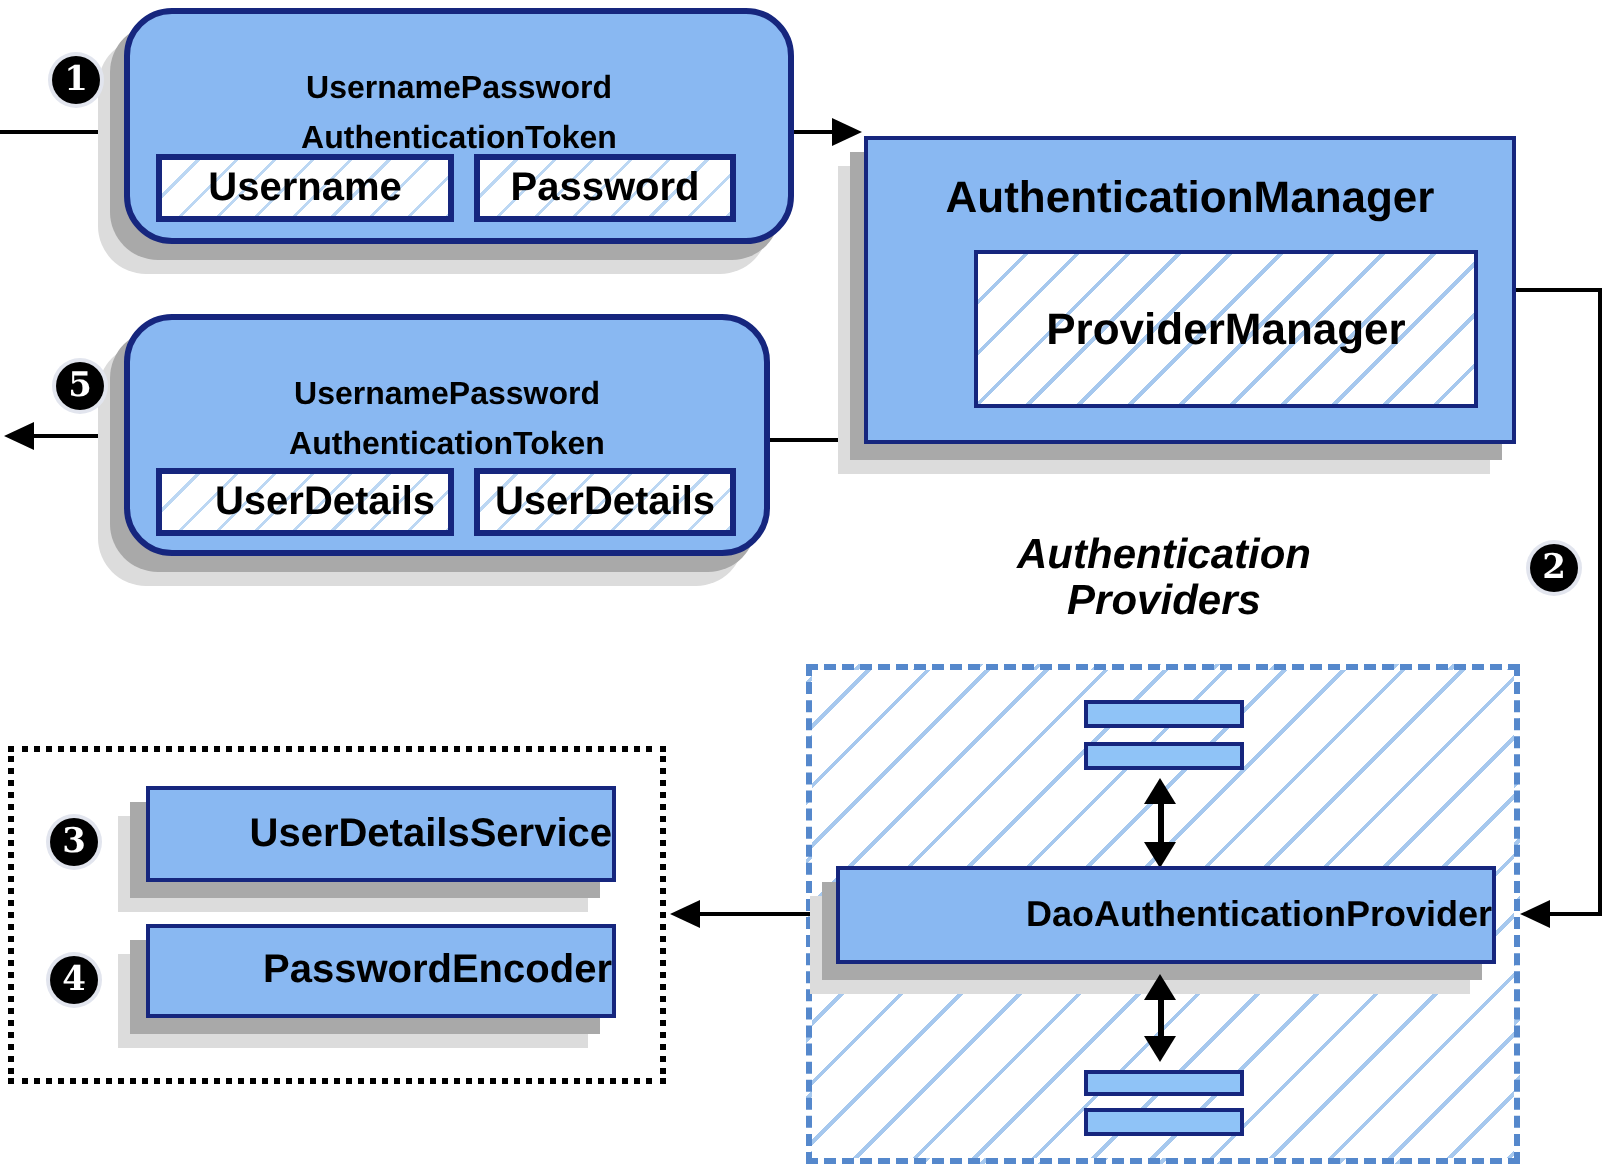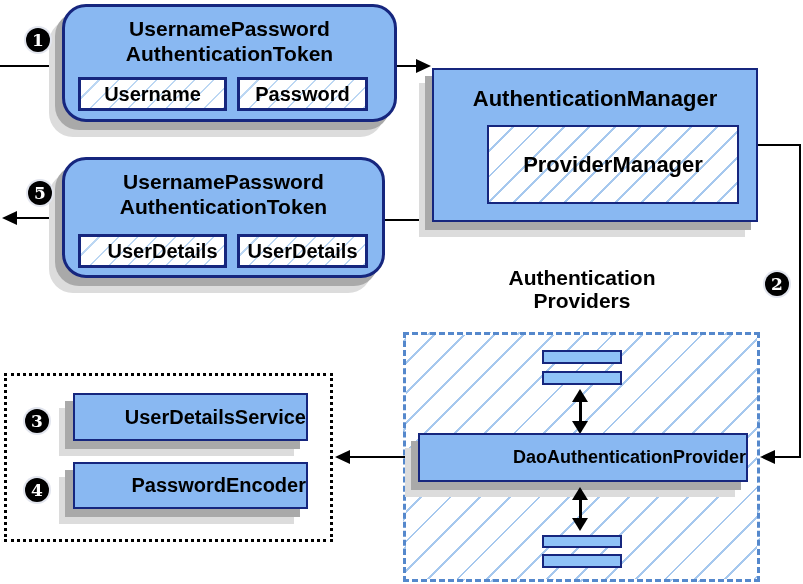--- a/index.html
+++ b/index.html
@@ -17,21 +17,21 @@
   .dblarrow .head-up{width:0;height:0;border-left:8px solid transparent;border-right:8px solid transparent;border-bottom:13px solid #000;}
   .dblarrow .head-down{width:0;height:0;border-left:8px solid transparent;border-right:8px solid transparent;border-top:13px solid #000;}
   .dblarrow .shaft{width:3px;flex:1;background:#000;}
   
   .bluebox{
     position:absolute;background:var(--box-fill,#89b8f2);
     border:2px solid var(--border,#16267e);box-sizing:border-box;z-index:2;
     box-shadow:-7px 8px 0 0 var(--shadow,#a9a9a9), -13px 15px 0 0 var(--shadow-light,#dcdcdc);
   }
   .rounded{border-radius:24px;border-width:3px;}
-  .box-title{text-align:center;font-weight:bold;font-size:21px;line-height:25px;padding-top:9px;}
+  .box-title{text-align:center;font-weight:bold;font-size:16px;line-height:25px;padding-top:25px;}
   .field{
     position:absolute;box-sizing:border-box;border:3px solid var(--border,#16267e);
     background:#fff;
     background-image:repeating-linear-gradient(135deg,rgba(255,255,255,0) 0 12px,var(--hatch-lt,#bcd7f3) 12px 13.5px);
     display:flex;align-items:center;justify-content:center;
     font-weight:bold;font-size:20px;
   }
   .hatchbox{
     position:absolute;box-sizing:border-box;border:2px solid var(--border,#16267e);
     background:#fff;
@@ -107,21 +107,21 @@
       <div>UsernamePassword</div>
       <div>AuthenticationToken</div>
     </div>
     <div class="field" style="left:13px;top:74px;width:149px;height:34px;padding-left:20px;">UserDetails</div>
     <div class="field" style="left:172px;top:74px;width:131px;height:34px;">UserDetails</div>
   </div>
   <div class="hline" style="left:12px;top:217px;width:50px;"></div>
   <div class="arr left" style="left:2px;top:211px;"></div>
   <div class="badge" style="left:28px;top:181px;">5</div>
 
-  <div class="group-label" style="left:482px;top:266px;width:200px;">
+  <div class="group-label" style="left:482px;top:266px;width:200px;font-style:italic;">
     <div>Authentication</div>
     <div>Providers</div>
   </div>
 
   <div class="dashed-group" style="left:403px;top:332px;width:357px;height:250px;"></div>
 
   <div class="bar" style="left:542px;top:350px;width:80px;height:14px;"></div>
   <div class="bar" style="left:542px;top:371px;width:80px;height:14px;"></div>
 
   <div class="dblarrow" style="left:572px;top:389px;height:45px;">

